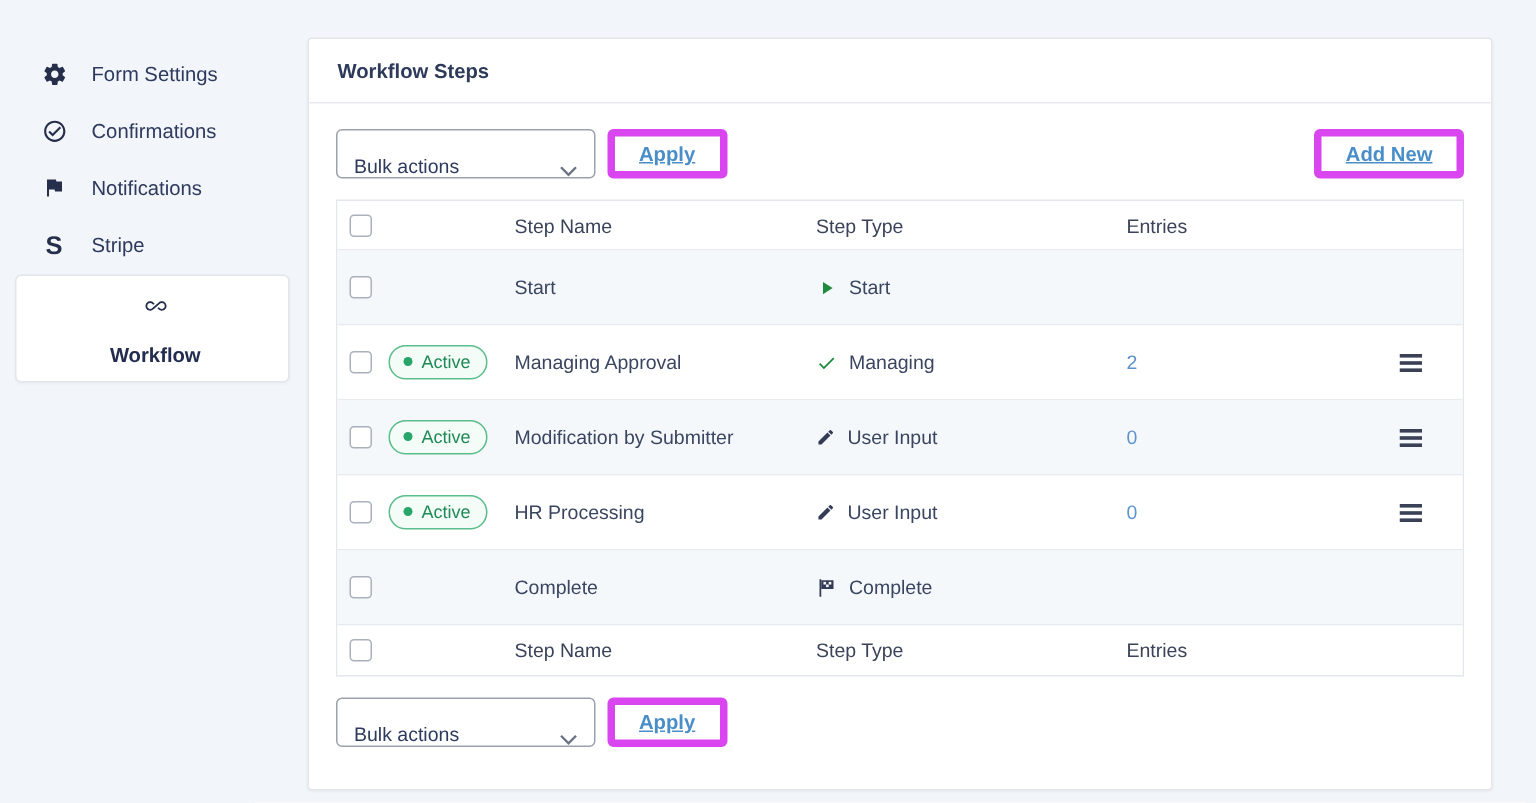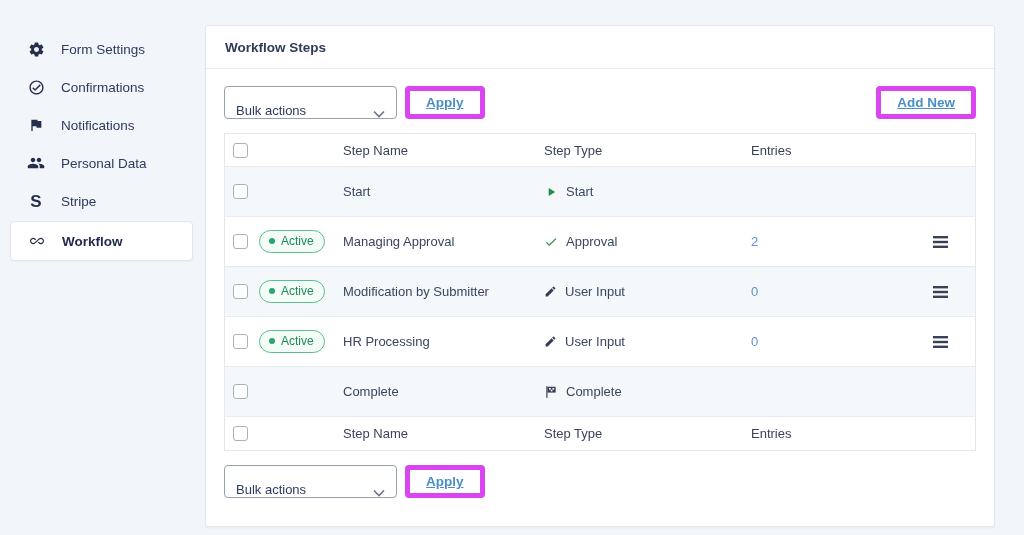--- a/index.html
+++ b/index.html
@@ -19,20 +19,21 @@
     padding:10px 12px 10px 26px;
     font-size:13.5px; color:#2d3a5e; cursor:pointer;
   }
   .side-item .sicon { width:20px; height:18px; display:flex; align-items:center; justify-content:center; color:#252e4a; flex:0 0 20px; }
   .side-item .sicon svg { display:block; }
   .side-item.active {
     background:#ffffff; border:1px solid #e2e5ea; border-radius:4px;
     margin:1px 12px 1px 10px; padding:10px 12px 10px 16px;
     font-weight:700; color:#232c4e;
     box-shadow:0 1px 2px rgba(40,50,80,.04);
+    flex-direction:column;
   }
   .stripe-s { font-weight:800; font-size:17px; line-height:1; color:#252e4a; }
 
   
   .panel {
     flex:1; margin:25px 29px 10px 0;
     background:#ffffff; border:1px solid #e3e6ea; border-radius:3px;
     box-shadow:0 1px 2px rgba(40,50,80,.05);
     height:502px;
   }
@@ -125,28 +126,20 @@
 
     <div class="side-item">
       <span class="sicon">
         <svg width="16" height="16" viewBox="0 0 24 24" fill="currentColor">
             <path d="M14.4 6L14 4H5v17h2v-7h5.6l.4 2h7V6z"></path>
           </svg>
       </span>
       <span>Notifications</span>
     </div>
 
-    <div class="side-item">
-      <span class="sicon">
-        <svg width="18" height="18" viewBox="0 0 24 24" fill="currentColor">
-            <path d="M16 11c1.66 0 2.99-1.34 2.99-3S17.66 5 16 5c-1.66 0-3 1.34-3 3s1.34 3 3 3zm-8 0c1.66 0 2.99-1.34 2.99-3S9.66 5 8 5C6.34 5 5 6.34 5 8s1.34 3 3 3zm0 2c-2.33 0-7 1.17-7 3.5V19h14v-2.5c0-2.33-4.67-3.5-7-3.5zm8 0c-.29 0-.62.02-.97.05 1.16.84 1.97 1.97 1.97 3.45V19h6v-2.5c0-2.33-4.67-3.5-7-3.5z"></path>
-          </svg>
-      </span>
-      <span>Personal Data</span>
-    </div>
 
     <div class="side-item">
       <span class="sicon">
           <span class="stripe-s">S</span>
         </span>
       <span>Stripe</span>
     </div>
 
     <div class="side-item active">
       <span class="sicon">
@@ -218,21 +211,21 @@
               <span>Active</span>
             </span>
           </div>
           <div class="cell">Managing Approval</div>
           <div class="cell type-cell">
             <span class="ticon">
               <svg width="14" height="14" viewBox="0 0 24 24" fill="#1f8a3c">
                   <path d="M9 16.17L4.83 12l-1.42 1.41L9 19 21 7l-1.41-1.41z"></path>
                 </svg>
             </span>
-            <span>Approval</span>
+            <span>Managing</span>
           </div>
           <div class="cell"><a class="entries-link">2</a></div>
           <div class="cell">
             <button class="menu-btn">
               <svg width="15" height="12" viewBox="0 0 15 12" fill="currentColor">
                   <rect y="0" width="15" height="2.4"></rect>
                   <rect y="4.8" width="15" height="2.4"></rect>
                   <rect y="9.6" width="15" height="2.4"></rect>
                 </svg>
             </button>

